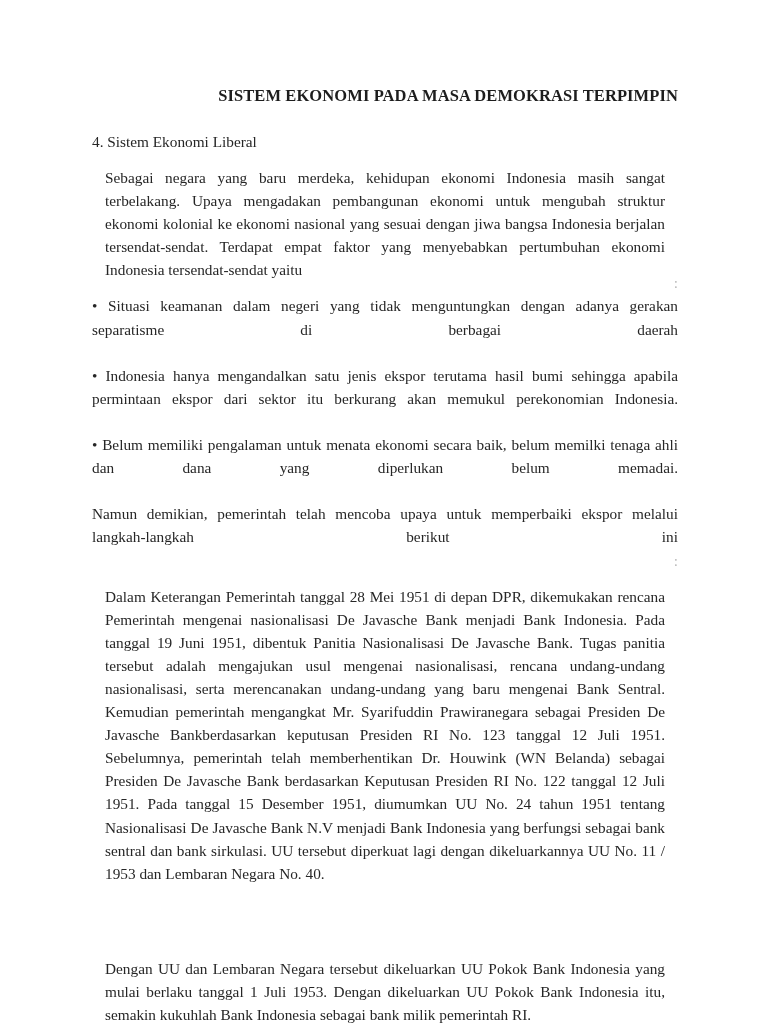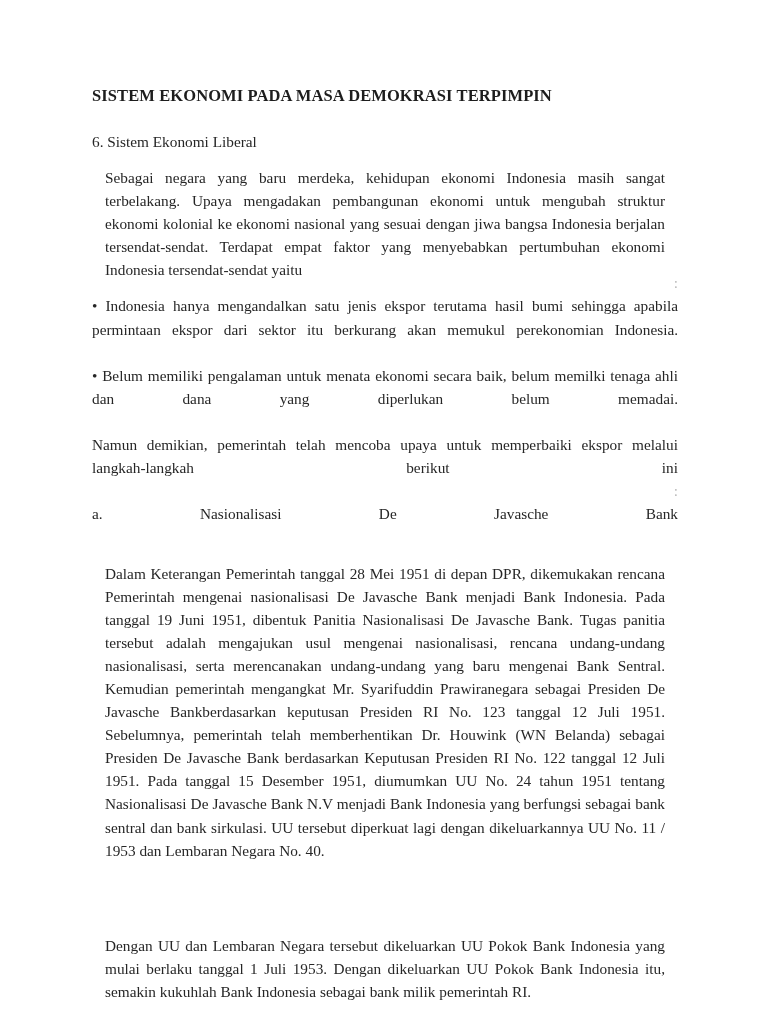--- a/index.html
+++ b/index.html
@@ -30,21 +30,21 @@
     left: 92px;
     top: 84px;
     width: 586px;
   }
 
   .doc-title {
     font-family: "Liberation Serif", "DejaVu Serif", serif;
     font-weight: bold;
     font-size: 16.5px;
     line-height: 23px;
-    text-align: left;
+    text-align: right;
     letter-spacing: 0.1px;
     margin: 0 0 23px 0;
     color: #1d1d1d;
   }
 
   .heading {
     font-size: 15.3px;
     line-height: 23px;
     margin: 0 0 9px 0;
     text-align: left;
@@ -84,39 +84,39 @@
   }
 </style>
 </head>
 <body>
 
 <div class="page">
   <div class="content">
 
     <h1 class="doc-title">SISTEM EKONOMI PADA MASA DEMOKRASI TERPIMPIN</h1>
 
-    <div class="heading">6. Sistem Ekonomi Liberal</div>
+    <div class="heading">4. Sistem Ekonomi Liberal</div>
 
     <p class="para">Sebagai negara yang baru merdeka, kehidupan ekonomi Indonesia masih sangat terbelakang. Upaya mengadakan pembangunan ekonomi untuk mengubah struktur ekonomi kolonial ke ekonomi nasional yang sesuai dengan jiwa bangsa Indonesia berjalan tersendat-sendat. Terdapat empat faktor yang menyebabkan pertumbuhan ekonomi Indonesia tersendat-sendat yaitu</p>
     <div style="position:relative;height:0;">
       <span class="trailing-colon" style="position:absolute;right:0;top:-23px;">:</span>
     </div>
 
+    <p class="bullet-line">• Situasi keamanan dalam negeri yang tidak menguntungkan dengan adanya gerakan separatisme di berbagai daerah</p>
 
 
     <p class="bullet-line">• Indonesia hanya mengandalkan satu jenis ekspor terutama hasil bumi sehingga apabila permintaan ekspor dari sektor itu berkurang akan memukul perekonomian Indonesia.</p>
 
     <p class="bullet-line">• Belum memiliki pengalaman untuk menata ekonomi secara baik, belum memilki tenaga ahli dan dana yang diperlukan belum memadai.</p>
 
     <p class="bullet-line">Namun demikian, pemerintah telah mencoba upaya untuk memperbaiki ekspor melalui langkah-langkah berikut ini</p>
     <div style="position:relative;height:0;">
       <span class="trailing-colon" style="position:absolute;right:0;top:-23px;">:</span>
     </div>
 
-    <p class="bullet-line">a. Nasionalisasi De Javasche Bank</p>
 
     <p class="para">Dalam Keterangan Pemerintah tanggal 28 Mei 1951 di depan DPR, dikemukakan rencana Pemerintah mengenai nasionalisasi De Javasche Bank menjadi Bank Indonesia. Pada tanggal 19 Juni 1951, dibentuk Panitia Nasionalisasi De Javasche Bank. Tugas panitia tersebut adalah mengajukan usul mengenai nasionalisasi, rencana undang-undang nasionalisasi, serta merencanakan undang-undang yang baru mengenai Bank Sentral. Kemudian pemerintah mengangkat Mr. Syarifuddin Prawiranegara sebagai Presiden De Javasche Bankberdasarkan keputusan Presiden RI No. 123 tanggal 12 Juli 1951. Sebelumnya, pemerintah telah memberhentikan Dr. Houwink (WN Belanda) sebagai Presiden De Javasche Bank berdasarkan Keputusan Presiden RI No. 122 tanggal 12 Juli 1951. Pada tanggal 15 Desember 1951, diumumkan UU No. 24 tahun 1951 tentang Nasionalisasi De Javasche Bank N.V menjadi Bank Indonesia yang berfungsi sebagai bank sentral dan bank sirkulasi. UU tersebut diperkuat lagi dengan dikeluarkannya UU No. 11 / 1953 dan Lembaran Negara No. 40.</p>
 
     <div class="gap-3"></div>
 
     <p class="para">Dengan UU dan Lembaran Negara tersebut dikeluarkan UU Pokok Bank Indonesia yang mulai berlaku tanggal 1 Juli 1953. Dengan dikeluarkan UU Pokok Bank Indonesia itu, semakin kukuhlah Bank Indonesia sebagai bank milik pemerintah RI.</p>
 
   </div>
 </div>
 

